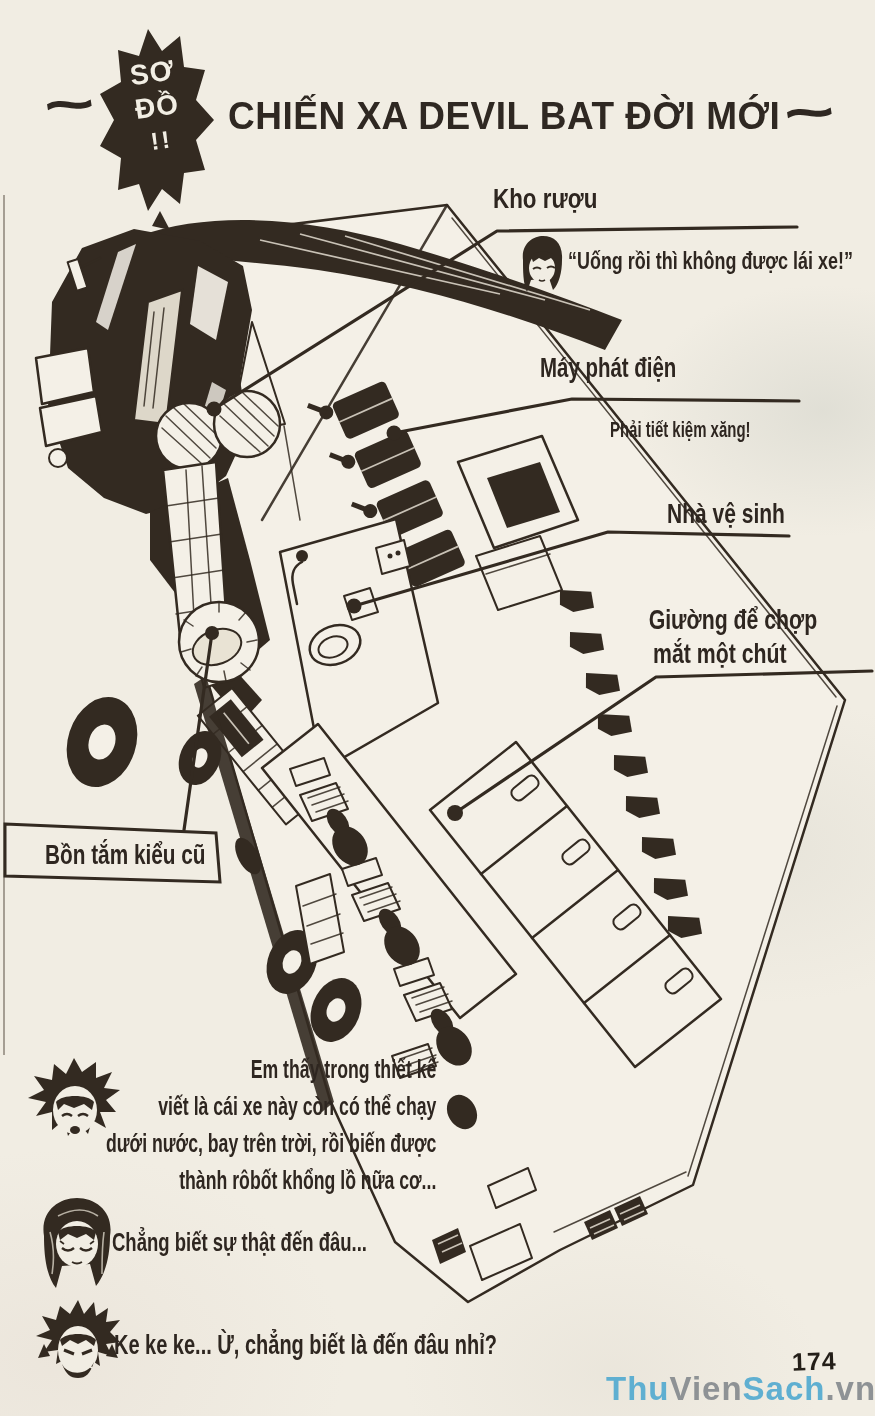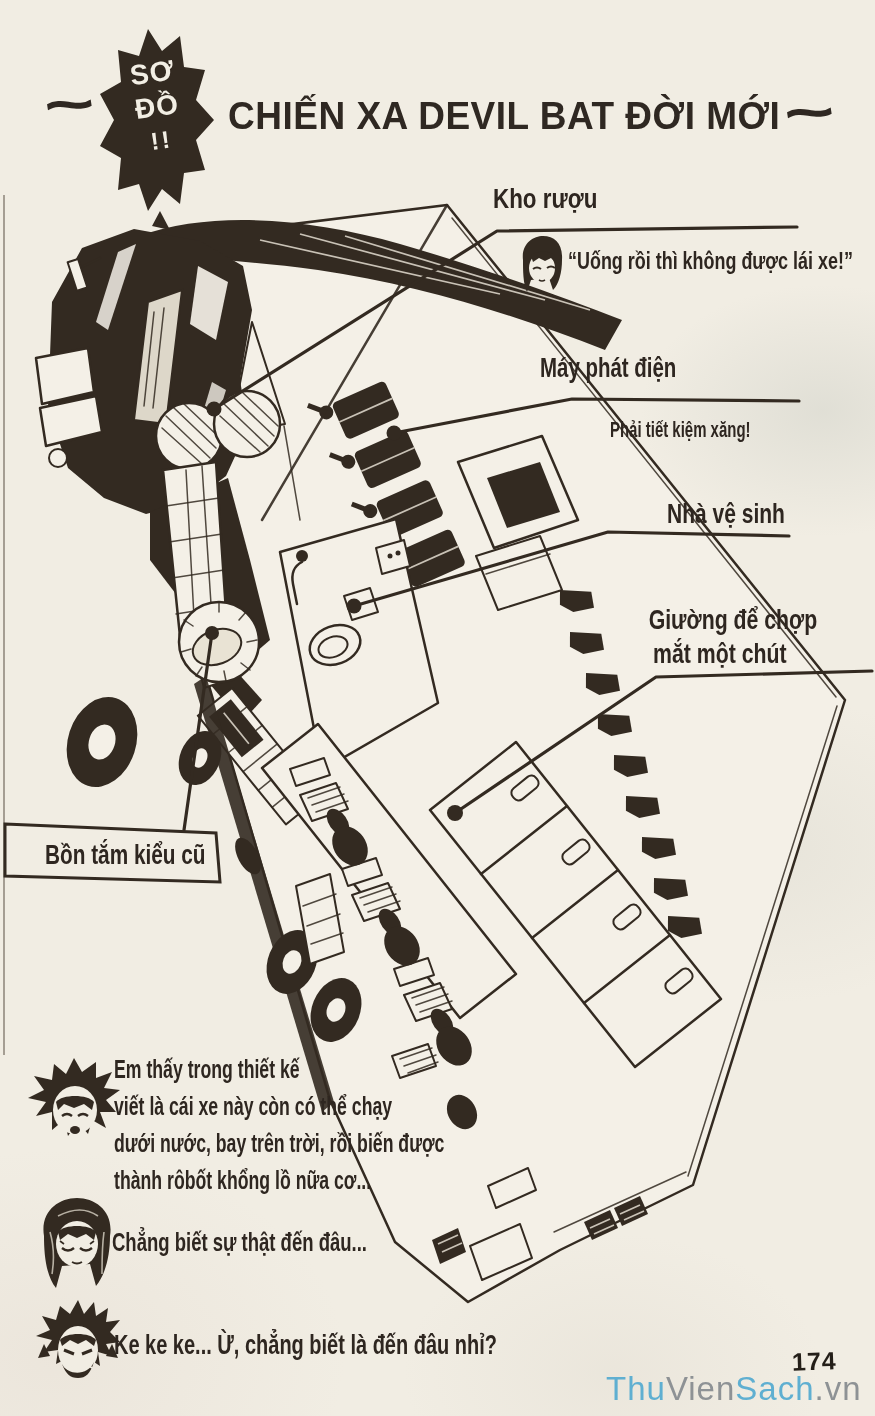--- a/index.html
+++ b/index.html
@@ -27,21 +27,21 @@
   .badge-text{position:absolute;left:101px;top:56px;width:112px;text-align:center;color:#f2eee4;
     font-weight:700;transform:rotate(-8deg);line-height:34px;letter-spacing:1px;}
   .badge-text .b1,.badge-text .b2{font-size:28px;display:block;}
   .badge-text .b3{font-size:24px;display:block;letter-spacing:3px;}
   .title{position:absolute;left:228px;top:95px;font-size:37px;font-weight:700;color:#2f2822;
     letter-spacing:.5px;white-space:nowrap;transform:scaleY(1.04);transform-origin:0 0;}
   .squiggle{position:absolute;font-size:58px;font-weight:700;color:#2f2822;transform-origin:50% 50%;}
   .face{position:absolute;}
   .dlg-line{line-height:37px;font-size:26px;font-weight:700;color:#2e2620;white-space:nowrap;
     transform:scaleX(.68);transform-origin:0 0;}
-  .watermark{position:absolute;left:606px;top:1370px;font-size:33px;font-weight:400;
+  .watermark{position:absolute;left:606px;top:1370px;font-size:33px;font-weight:700;
     letter-spacing:1px;white-space:nowrap;}
   .wm-b{color:#5fafd1;} .wm-g{color:#8e9295;}
   .pagenum{position:absolute;left:792px;top:1347px;font-size:25px;font-weight:700;color:#241f19;
     transform:rotate(-2deg);letter-spacing:1px;}
 </style>
 </head>
 <body>
 
 <div class="page">
 
@@ -363,21 +363,21 @@
   <span class="face" style="left:28px;top:1058px;">
     <svg width="92" height="108" viewBox="0 0 92 108">
       <polygon class="ink" points="46,0 54,14 68,4 68,20 84,14 76,30 92,32 78,42 88,54 72,54 78,70
                64,62 60,76 50,64 40,78 36,62 24,72 24,54 8,58 18,44 0,40 16,32 6,18 24,22 26,6 38,16"></polygon>
       <ellipse cx="47" cy="52" rx="22" ry="24" fill="#f1ede3"></ellipse>
       <path d="M28,44 C34,36 60,36 66,44 L64,52 L56,46 L46,50 L36,46 L30,52 Z" class="ink"></path>
       <path d="M34,58 q5,-4 10,0 M50,58 q5,-4 10,0" stroke="#332a21" stroke-width="2.4" fill="none"></path>
       <ellipse cx="47" cy="72" rx="5" ry="4" class="ink"></ellipse>
     </svg>
   </span>
-  <div style="position:absolute;left:114px;top:1051px;">
+  <div style="position:absolute;left:106px;top:1051px;text-align:right;">
     <div class="dlg-line">Em thấy trong thiết kế</div>
     <div class="dlg-line">viết là cái xe này còn có thể chạy</div>
     <div class="dlg-line">dưới nước, bay trên trời, rồi biến được</div>
     <div class="dlg-line">thành rôbốt khổng lồ nữa cơ...</div>
   </div>
 
   <span class="face" style="left:34px;top:1196px;">
     <svg width="86" height="98" viewBox="0 0 86 98">
       <path class="ink" d="M10,40 C6,16 24,2 43,2 C62,2 80,16 76,40 C76,58 72,78 62,90 L56,68 L28,70 L22,92 C12,80 10,58 10,40 Z"></path>
       <path d="M16,36 C20,50 20,66 18,78 M70,36 C68,50 68,66 68,78 M24,20 C40,12 52,12 64,20" stroke="#efe9dc" stroke-width="1.6" fill="none" opacity=".7"></path>

